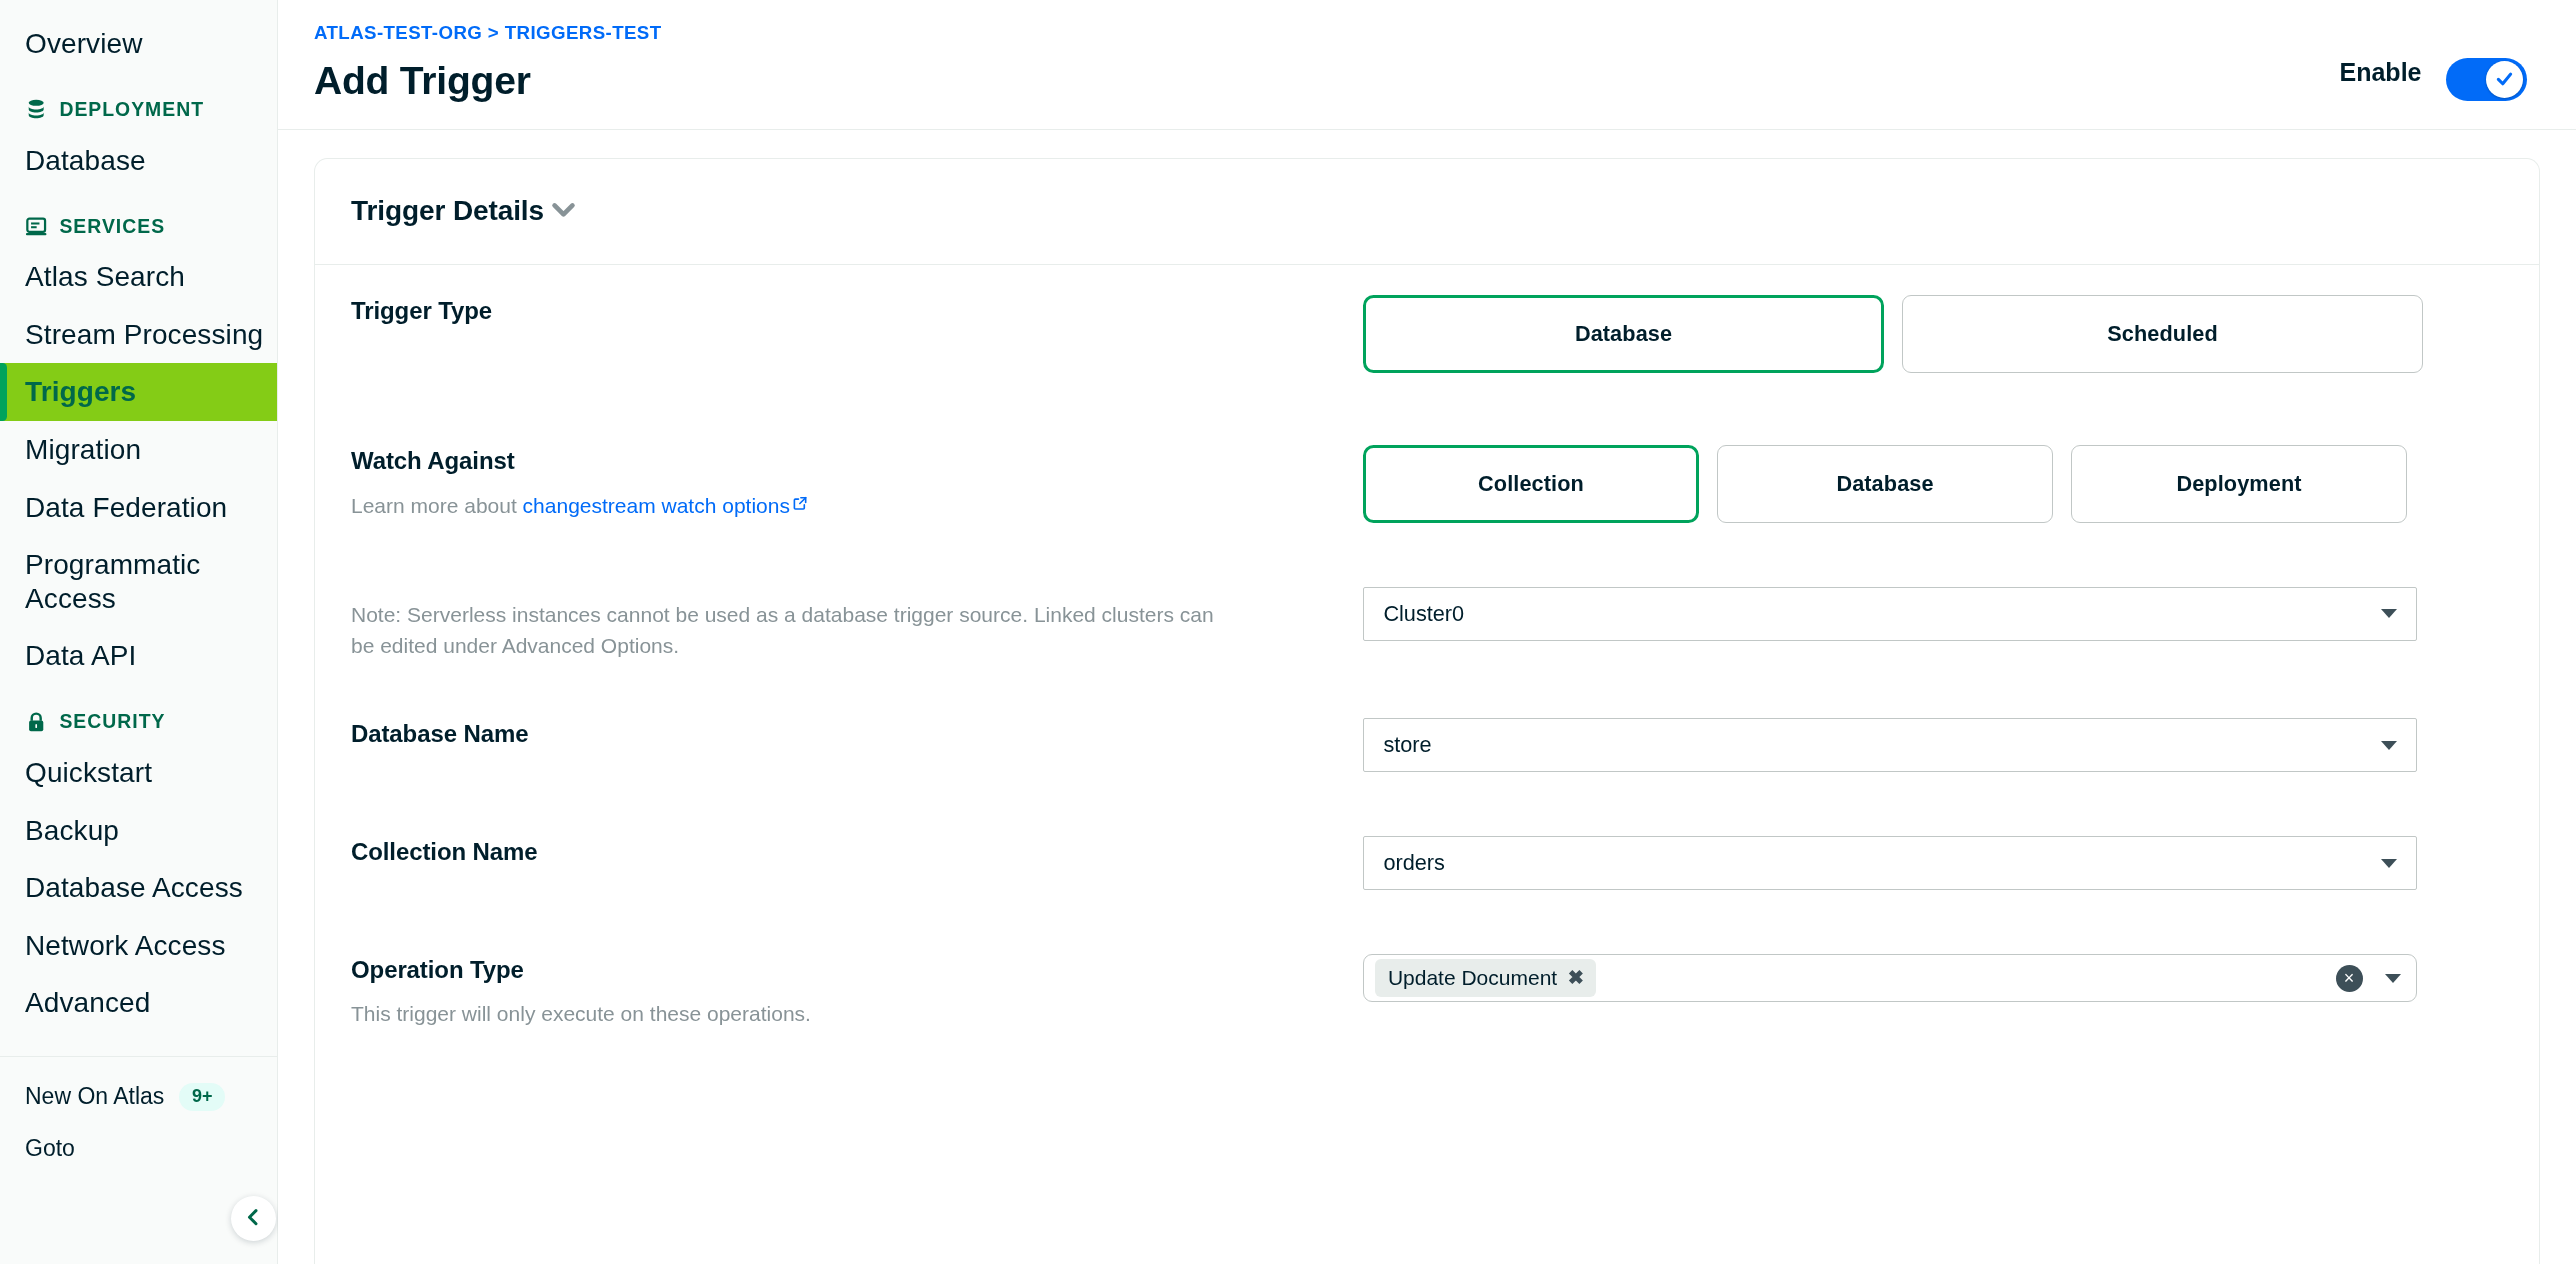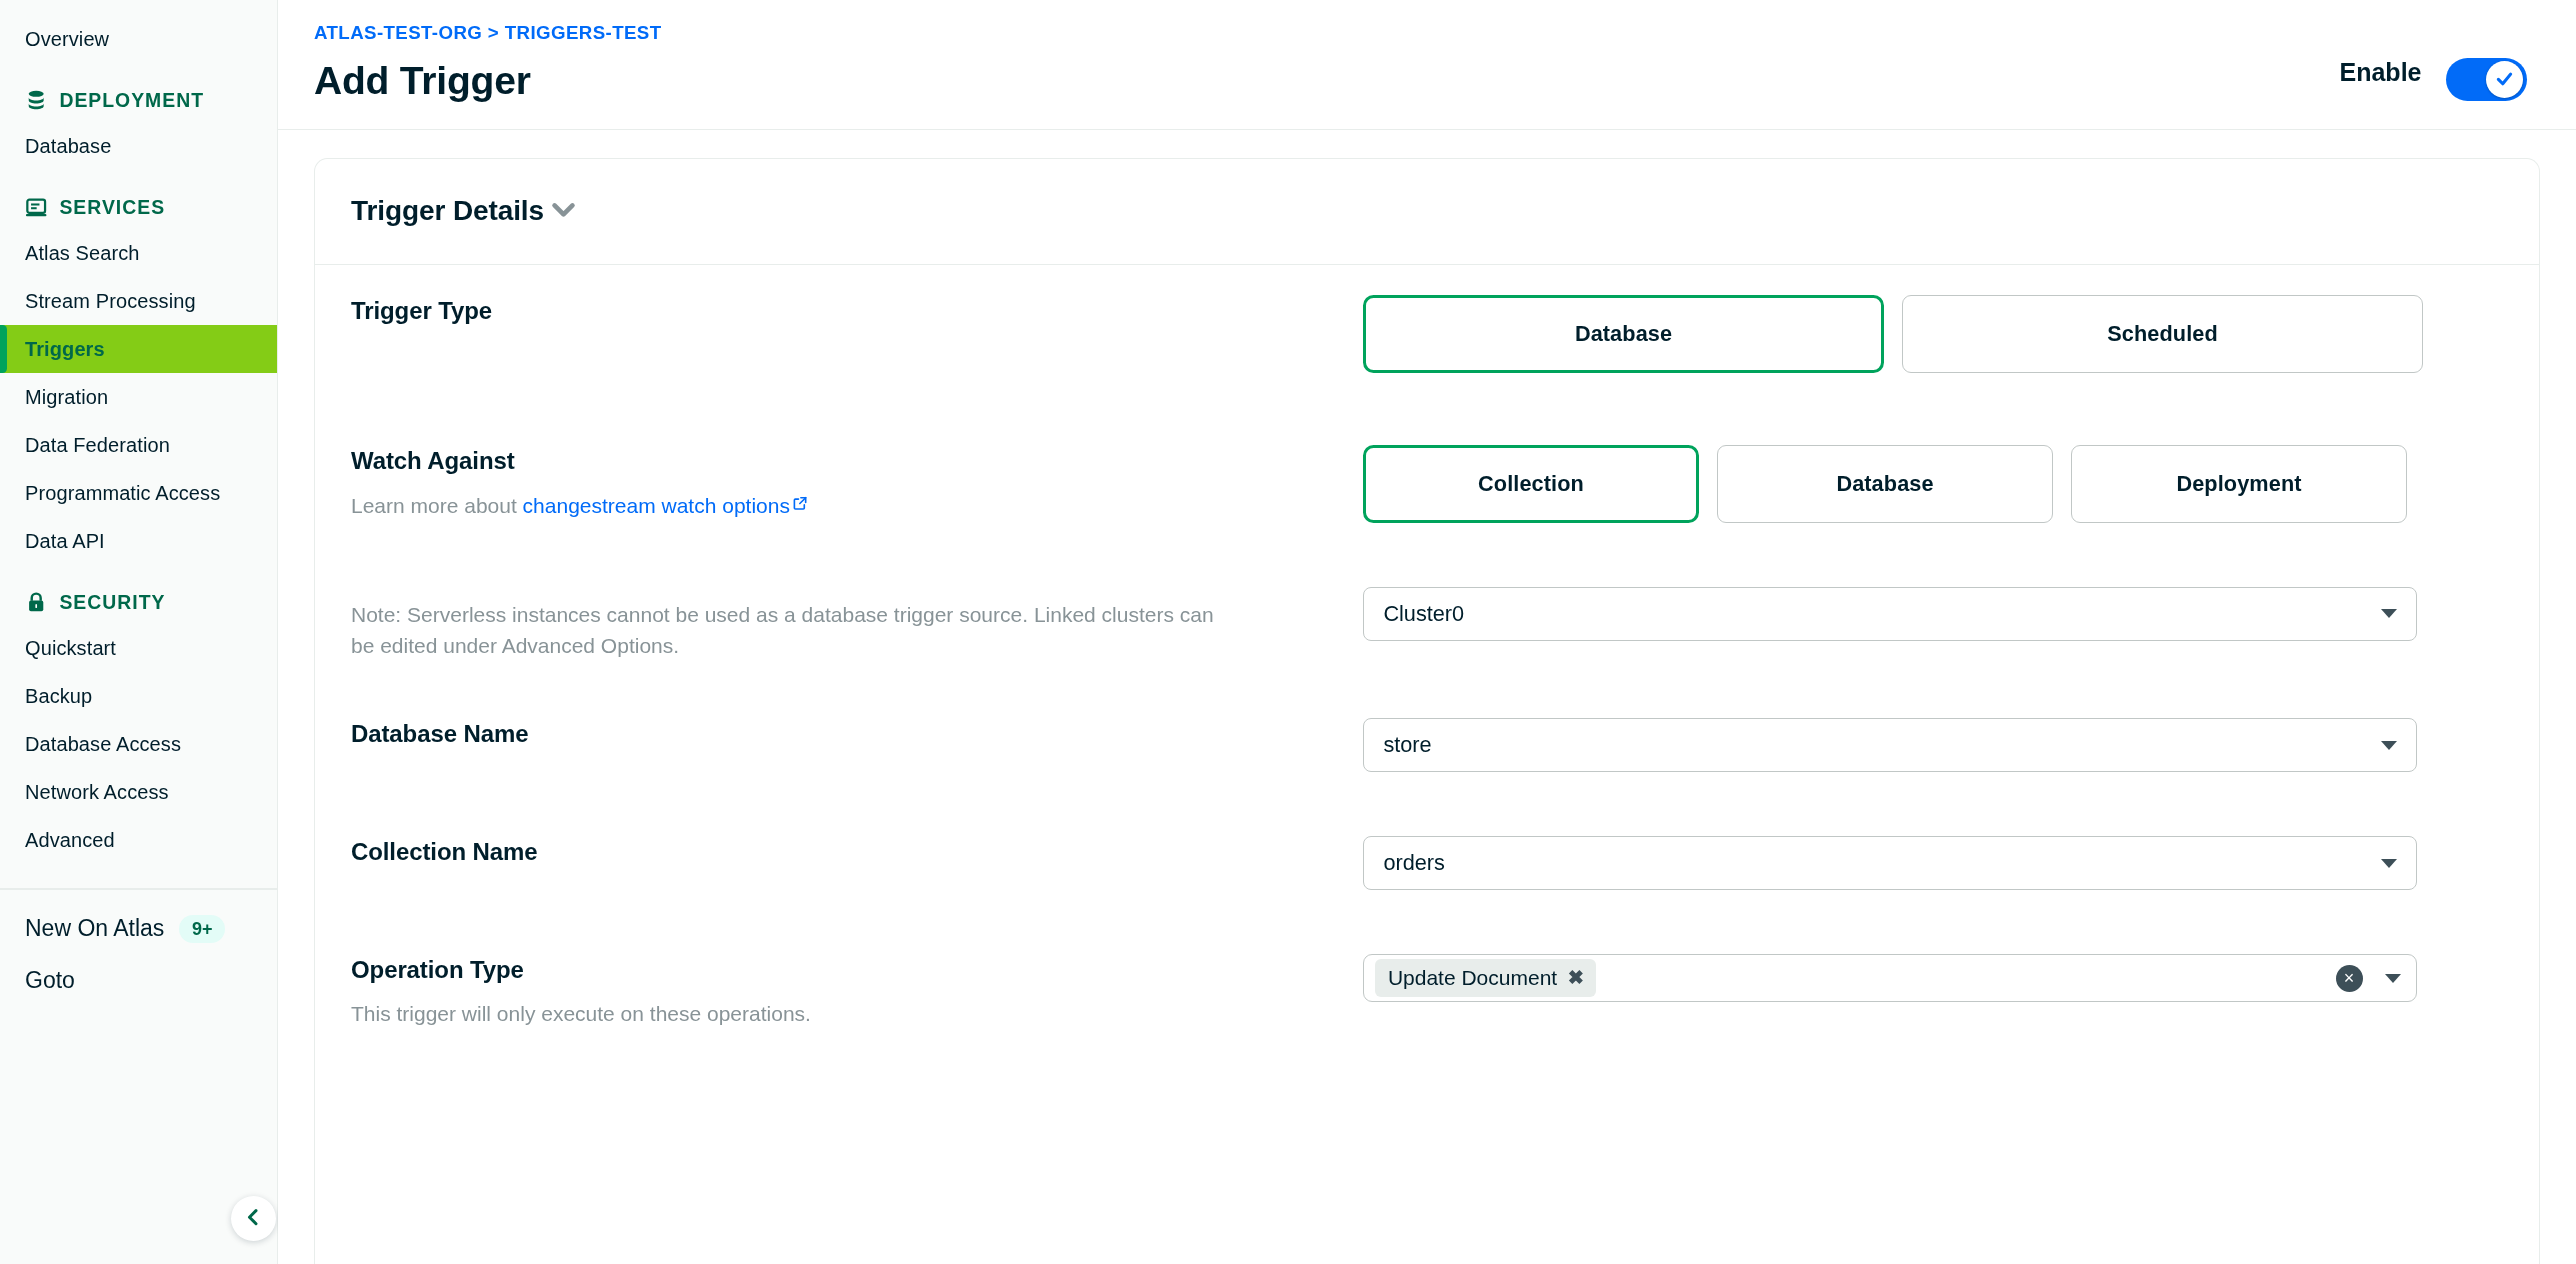--- a/index.html
+++ b/index.html
@@ -27,21 +27,21 @@
     flex: 0 0 278px;
     height: 1265px;
     background: #f9fbfa;
     border-right: 1.5px solid #e8edeb;
     position: relative;
     padding-top: 15px;
   }
 
   .nav-link {
     display: block;
-    font-size: 20px;
+    font-size: 28px;
     line-height: 1.2;
     color: #001e2b;
     padding: 12px 0 12px 25px;
     letter-spacing: 0.1px;
     cursor: pointer;
     position: relative;
   }
 
   .nav-link.active {
     background: #84cc16;
@@ -267,21 +267,21 @@
     border: 3px solid #00a35c;
     border-radius: 10.5px;
   }
   .seg-2 > .seg-btn { width: 521px; }
   .seg-3 > .seg-btn { width: 336px; }
 
   
   .select-box {
     height: 54px;
     border: 1.5px solid #c1c7c6;
-    border-radius: 8px;
+    border-radius: 2px;
     background: #ffffff;
     display: flex;
     align-items: center;
     padding: 0 19.4px 0 19.4px;
     cursor: pointer;
     width: 1054px;
     position: relative;
   }
   .select-value {
     font-size: 21.7px;

